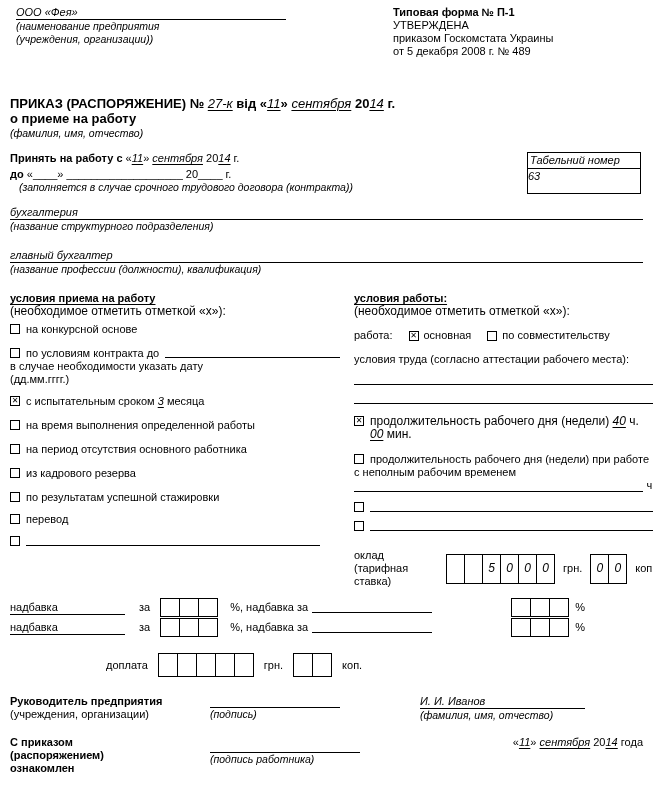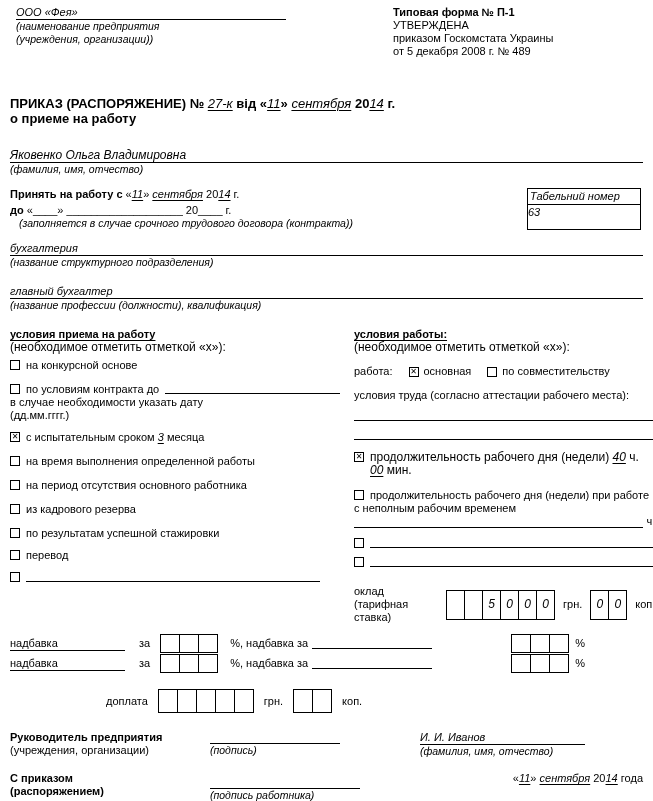--- a/index.html
+++ b/index.html
@@ -62,23 +62,20 @@
     <span class="b">ПРИКАЗ (РАСПОРЯЖЕНИЕ) №</span>
     <span class="fill">27-к</span>
     <span class="b">від</span>
     <span class="b">«</span><span class="fill">11</span><span class="b">»</span>
     <span class="fill">сентября</span>
     <span class="b">20</span><span class="fill">14</span>
     <span class="b">г.</span>
   </div>
   <div class="center b" style="font-size:13px; line-height:16px;">о приеме на работу</div>
 
-  <div class="ruled center" style="margin-top:22px; font-size:12px;">
-    <span class="i">Яковенко Ольга Владимировна</span>
-  </div>
   <div class="caption center">(фамилия, имя, отчество)</div>
 
   <div class="row" style="margin-top:12px; justify-content:space-between;gap:32px;">
     <div style="width:430px;">
       <div>
         <span class="b">Принять на работу с</span>
         <span>«</span><span class="fill">11</span><span>»</span>
         <span class="fill">сентября</span>
         <span>20</span><span class="fill">14</span>
         <span>г.</span>

